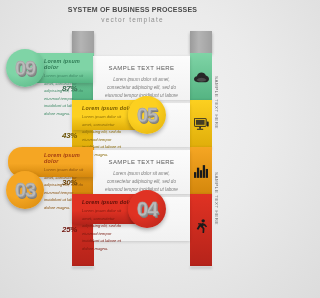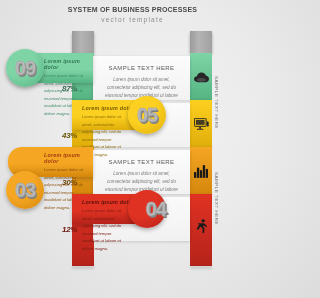--- a/index.html
+++ b/index.html
@@ -160,24 +160,24 @@
   </div>
   <div class="badge" id="bdg2" style="left: 6px; top: 143px; background: radial-gradient(circle at 34% 30%, rgb(245, 166, 35) 0%, rgb(245, 166, 35) 42%, rgb(212, 135, 12) 100%); margin-top: 28px;">
     <span class="num">03</span>
   </div>
   <div class="pct" id="pct2" style="left: 62px; top: 178px; color: rgb(107, 66, 8);">30%</div>
 
   <div class="bar" id="bar3" style="left: 72px; top: 194px; width: 85px; height: 30px; border-radius: 0px 14px 14px 0px; background: linear-gradient(rgb(224, 50, 35) 0%, rgb(224, 50, 35) 55%, rgb(181, 35, 26) 100%);">
     <div class="hd" id="hd3" style="color: rgb(94, 16, 8);">Lorem ipsum dolor</div>
     <div class="tx" id="tx3" style="margin-right: 30px; color: rgb(122, 26, 16);">Lorem ipsum dolor sit amet, consectetur adipiscing elit, sed do eiusmod tempor incididunt ut labore et dolore magna.</div>
   </div>
-  <div class="badge" id="bdg3" style="left: 128px; top: 190px; background: radial-gradient(circle at 34% 30%, rgb(224, 50, 35) 0%, rgb(224, 50, 35) 42%, rgb(181, 35, 26) 100%); justify-content: flex-end;">
+  <div class="badge" id="bdg3" style="left: 128px; top: 190px; background: radial-gradient(circle at 34% 30%, rgb(224, 50, 35) 0%, rgb(224, 50, 35) 42%, rgb(181, 35, 26) 100%);">
     <span class="num">04</span>
   </div>
-  <div class="pct" id="pct3" style="left: 62px; top: 225px; color: rgb(110, 21, 13);">12%</div>
+  <div class="pct" id="pct3" style="left: 62px; top: 225px; color: rgb(110, 21, 13);">25%</div>
 
   <div class="iconcell" style="top:62px;height:30px;">
     <svg width="15" height="11" viewBox="0 0 24 17" aria-hidden="true">
       <path d="M6.5 16 C2.5 16 0 13.6 0 11 C0 8.6 2 6.6 4.6 6.4 C5.4 3 8.4 0.6 12 0.6 C15.2 0.6 18 2.6 19 5.4 C21.8 5.8 24 8 24 10.8 C24 13.6 21.6 16 18.6 16 Z" fill="#262626"></path>
       <path d="M4 12.6 C6 10.4 9 9 12 9 C15 9 18 10.4 20 12.6 C18 14.2 15 15.2 12 15.2 C9 15.2 6 14.2 4 12.6 Z" fill="#4a4a4a"></path>
     </svg>
   </div>
 
   <div class="iconcell" style="top:109px;height:30px;">
     <svg width="15" height="13" viewBox="0 0 24 21" aria-hidden="true">

